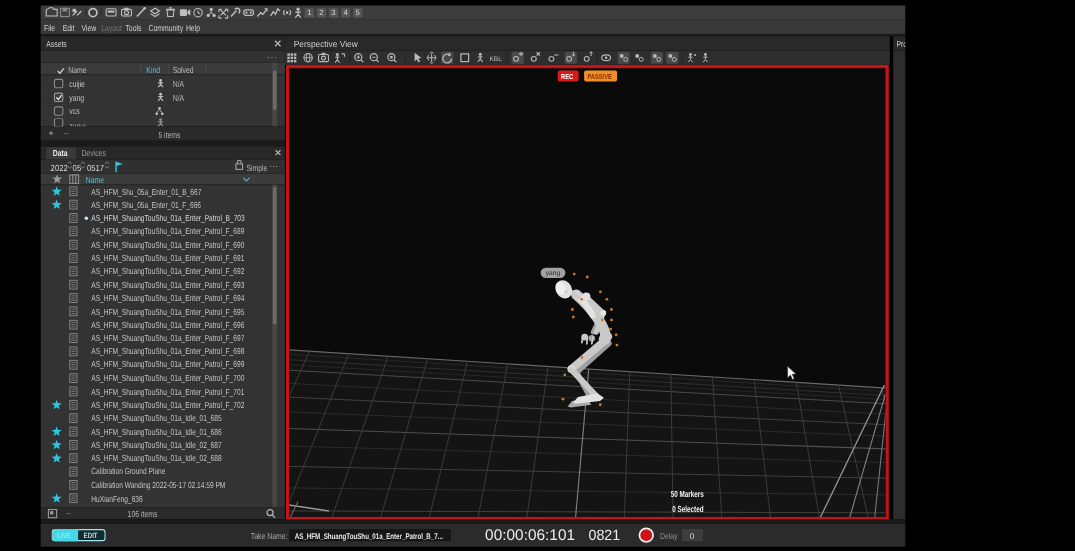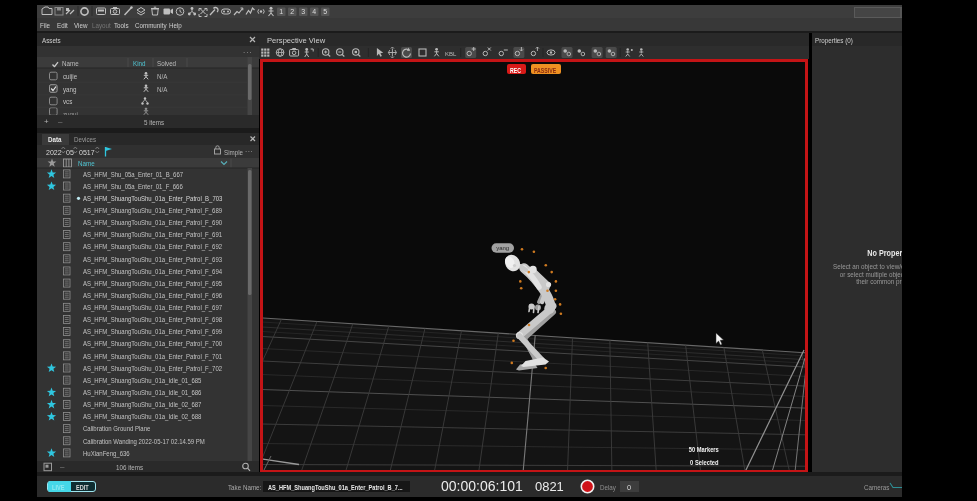--- a/index.html
+++ b/index.html
@@ -1,14 +1,14 @@
 <!DOCTYPE html>
 <html><head><meta charset="utf-8"><style>
 html,body{margin:0;padding:0;background:#000;}
-#stage{position:relative;width:902px;height:501px;background:#000;overflow:hidden;
+#stage{position:relative;width:823px;height:501px;background:#000;overflow:hidden;
   font-family:"Liberation Sans",sans-serif;}
 div{box-sizing:border-box;}
 .abs{position:absolute;}
 .t{position:absolute;font-size:8px;color:#c3c3c3;white-space:nowrap;line-height:9px;}
 .cx{transform:scaleX(0.78);transform-origin:0 50%;}
 </style></head><body>
 <div id="stage">
 
 <div class="abs" style="left:37px;top:5px;width:933px;height:13px;background:#3d3d3d"></div>
 <div class="abs" style="left:37px;top:18px;width:933px;height:13px;background:#383838"></div>

